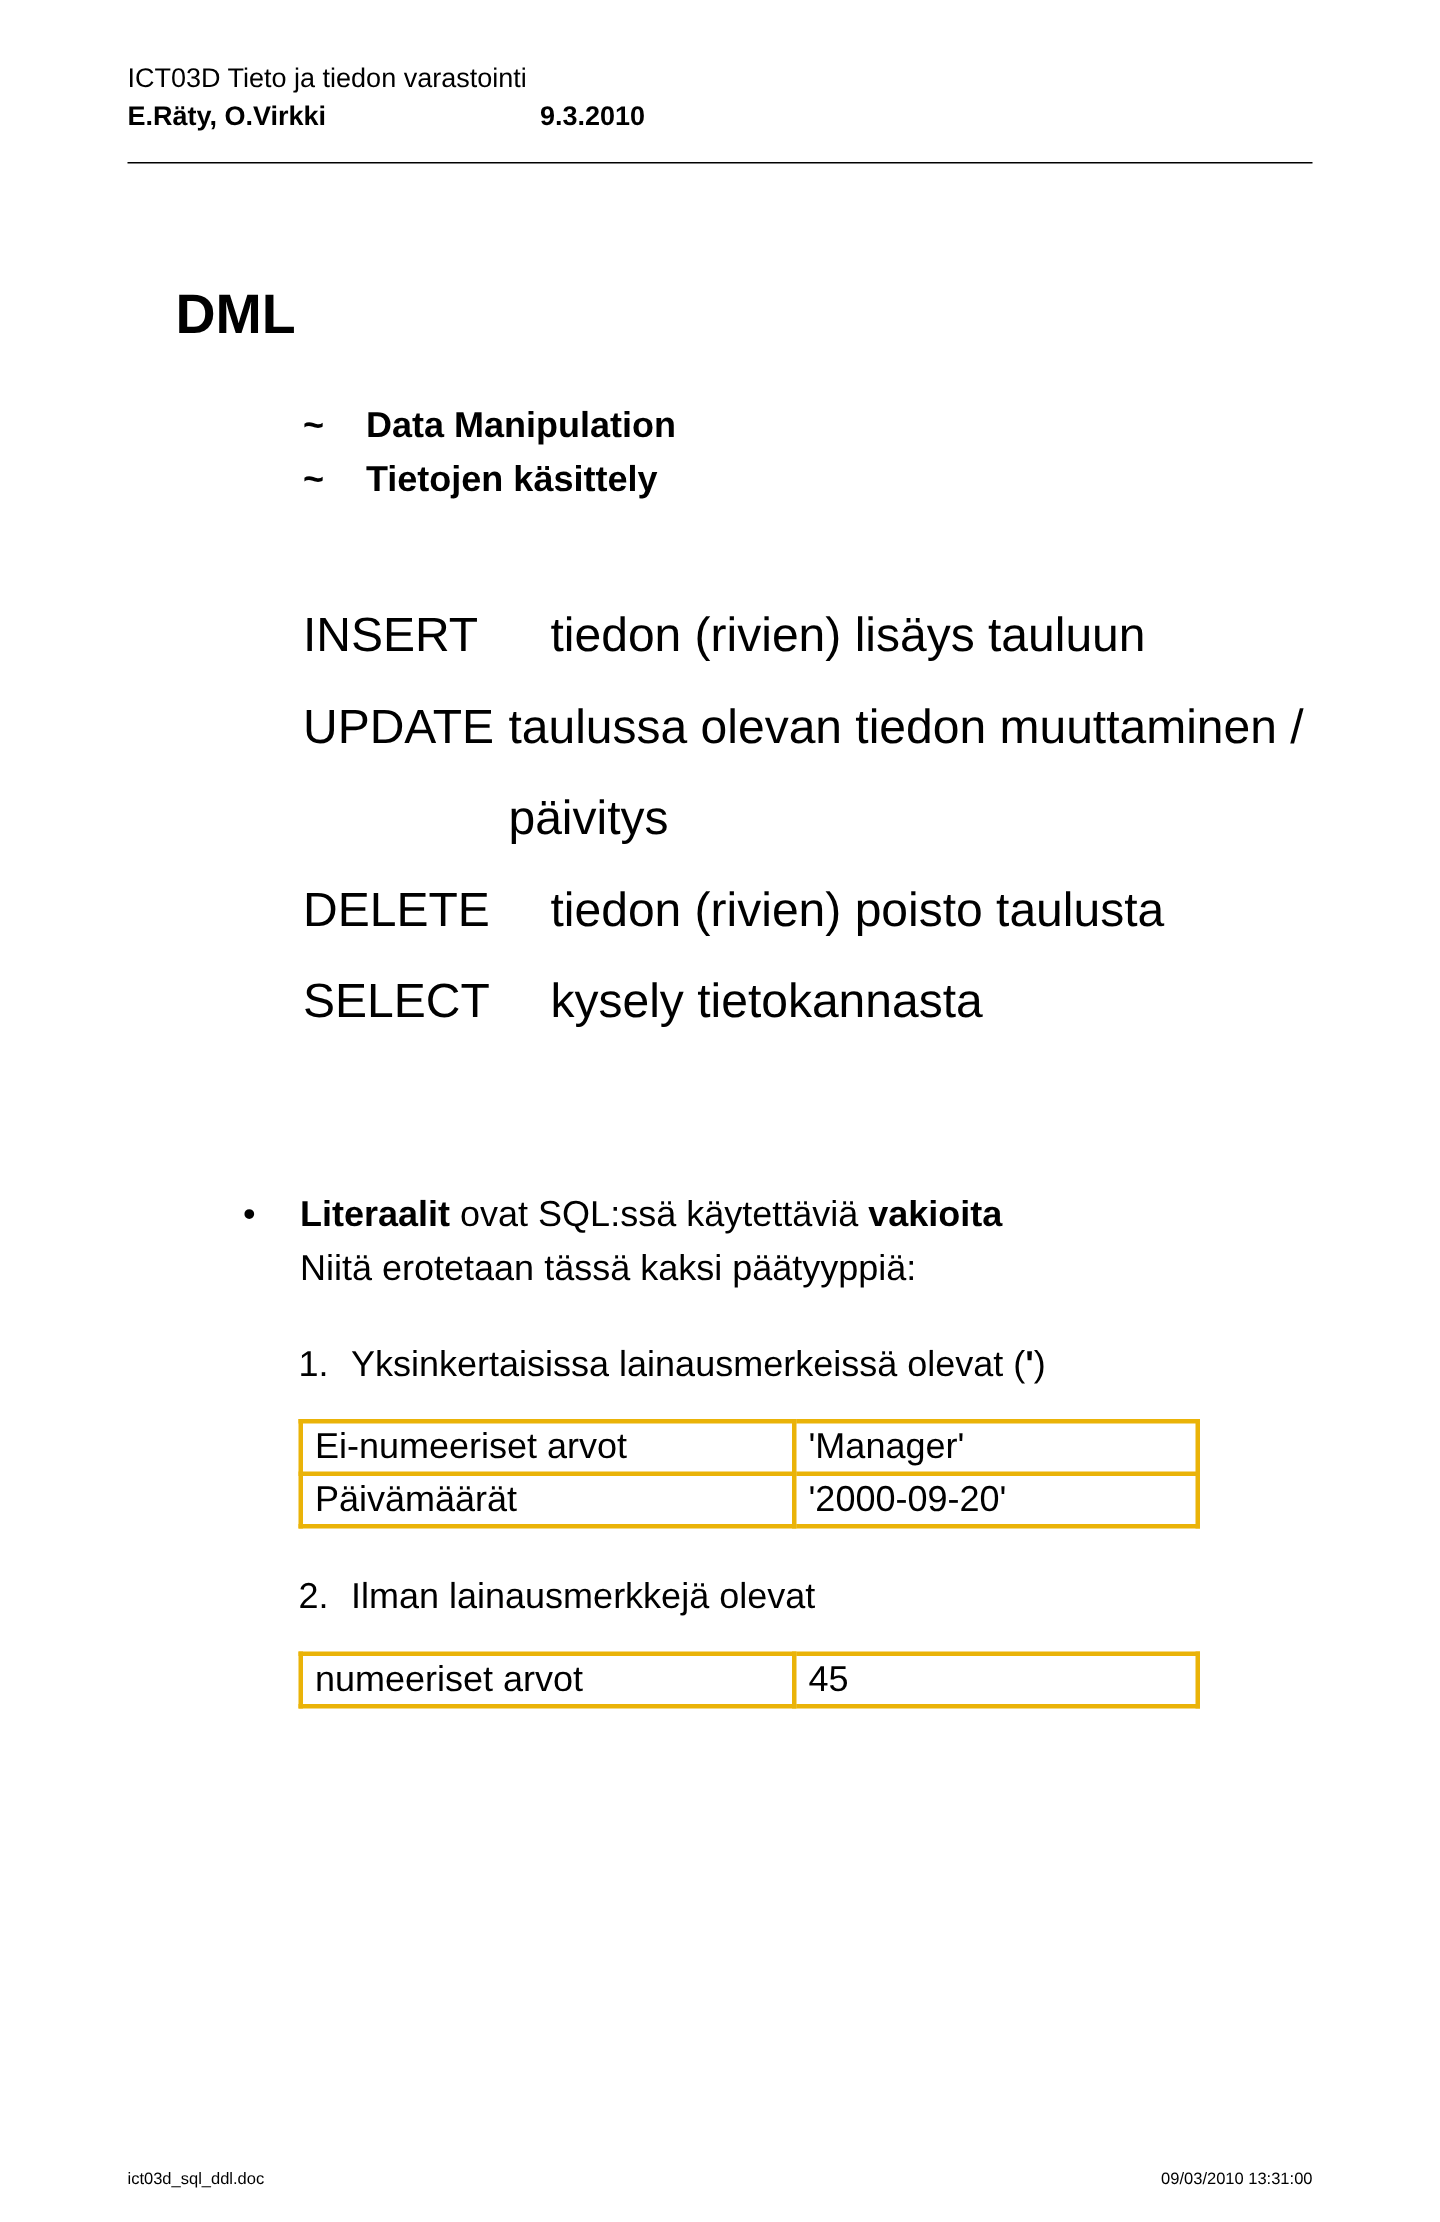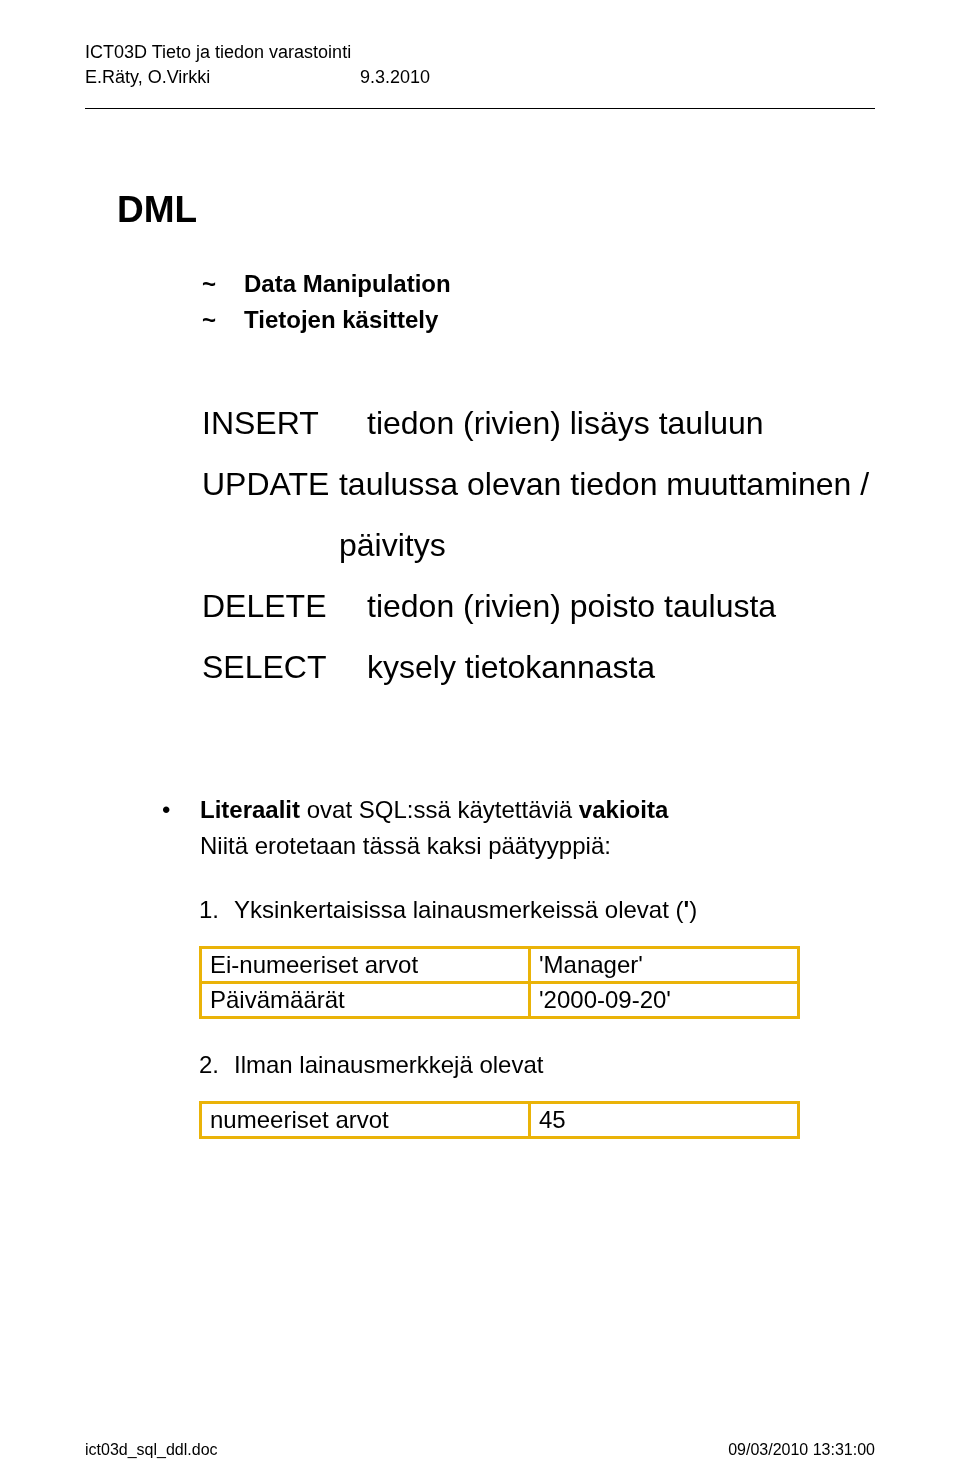--- a/index.html
+++ b/index.html
@@ -22,20 +22,21 @@
     justify-content: space-between;
     font-size: 18px;
     line-height: 1.4;
   }
   .header-left { text-align: left; }
   .header-right { text-align: right; }
   .header-line3 {
     display: flex;
     font-size: 18px;
     line-height: 1.4;
+    font-weight: bold;
   }
   .header-line3 .author { width: 275px; }
   .header-line3 .date { }
   hr.divider {
     margin-top: 18px;
     border: none;
     border-top: 1.5px solid #000;
   }
   .main {
     margin-top: 80px;
@@ -95,21 +96,21 @@
   }
   .small-table .c1 { width: 310px; }
   .small-table .c2 { width: 250px; }
   .footer {
     position: absolute;
     bottom: 22px;
     left: 85px;
     right: 85px;
     display: flex;
     justify-content: space-between;
-    font-size: 16px;
+    font-size: 11px;
   }
 </style>
 </head>
 <body>
 
 <div class="page">
 
   <div class="header-row">
     <div class="header-left">ICT03D Tieto ja tiedon varastointi</div>
     <div></div>

